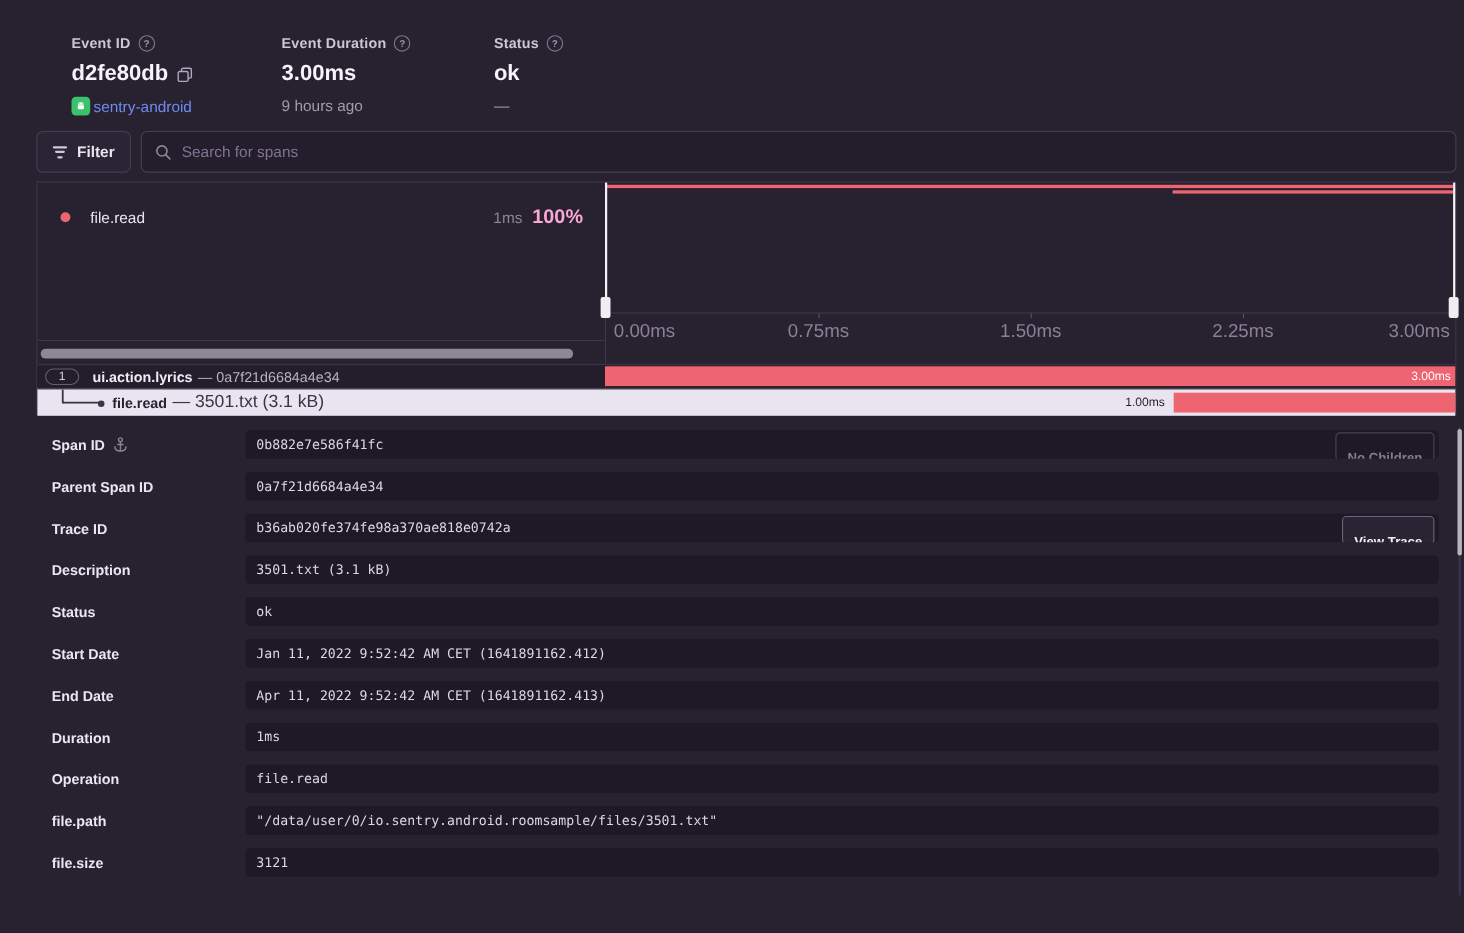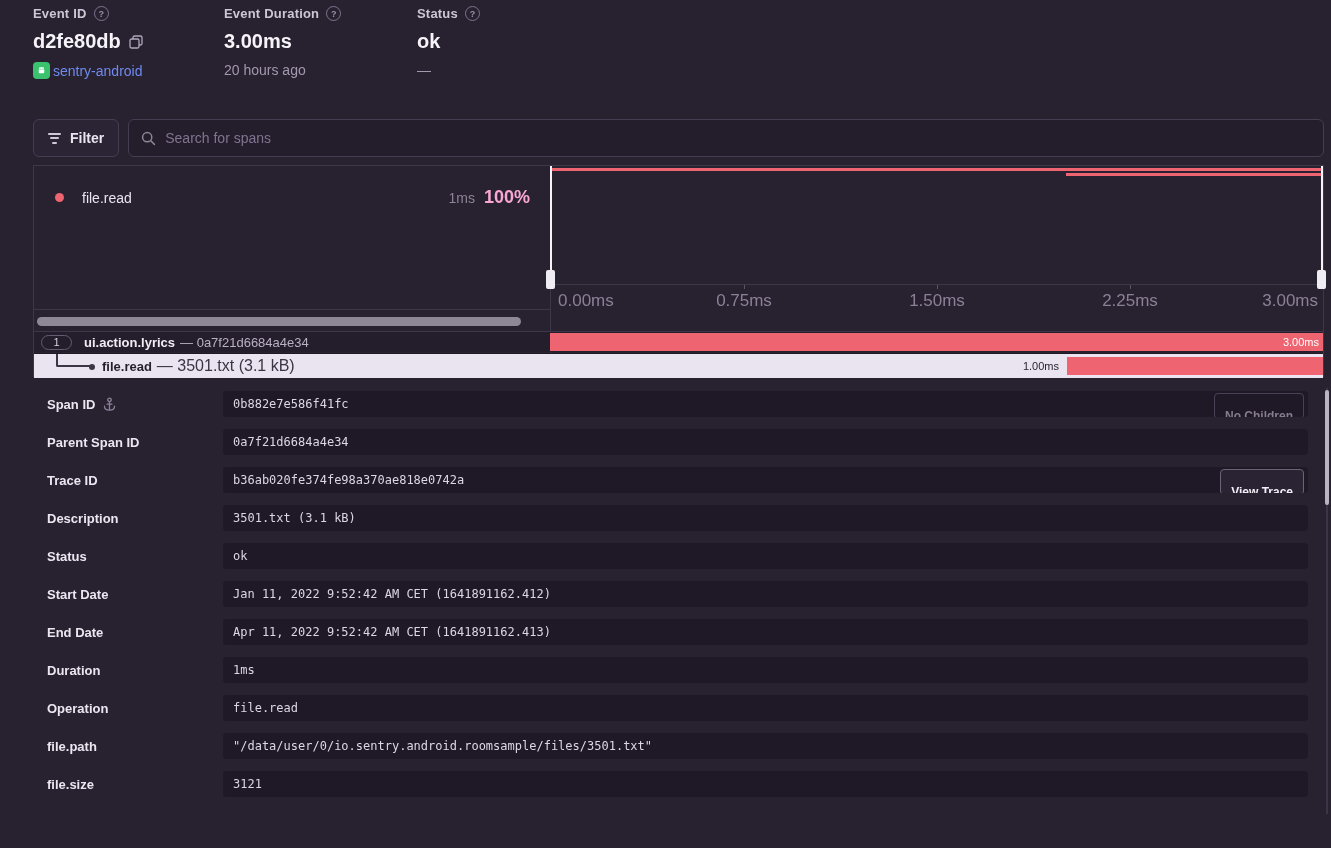--- a/index.html
+++ b/index.html
@@ -7,21 +7,21 @@
   body {
     font-family:"Liberation Sans", sans-serif;
     background:#282130;
     color:#f0ecf4;
     position:relative;
     overflow:hidden;
   }
   .mono { font-family:"DejaVu Sans Mono", monospace; }
 
   
-  .hfield { position:absolute; top:6px; }
+  .hfield { position:absolute; top:32px;margin-left:32px; }
   .hfield.f0 { left:33px; }
   .hfield.f1 { left:224px; }
   .hfield.f2 { left:417px; }
   .hlabel-row { display:flex; align-items:center; gap:7px; }
   .hlabel { font-size:13px; font-weight:bold; color:#cdc6d6; letter-spacing:.2px; }
   .help { width:15px; height:15px; border:1px solid #7e7590; border-radius:50%;
           font-size:9px; color:#9a91a8; display:flex; align-items:center; justify-content:center; font-weight:bold; }
   .hvalue-row { display:flex; align-items:center; gap:8px; margin-top:9px; }
   .hvalue { font-size:20px; font-weight:bold; color:#f6f3f9; }
   .hsub { margin-top:9px; font-size:14px; color:#a299ae; display:flex; align-items:center; gap:3px; }
@@ -156,21 +156,21 @@
 
 <div class="hfield f1">
   <div class="hlabel-row">
     <span class="hlabel">Event Duration</span>
     <span class="help">?</span>
   </div>
   <div class="hvalue-row">
       <span class="hvalue">3.00ms</span>
     </div>
   <div class="hsub">
-      <span>20 hours ago</span>
+      <span>9 hours ago</span>
     </div>
 </div>
 
 <div class="hfield f2">
   <div class="hlabel-row">
     <span class="hlabel">Status</span>
     <span class="help">?</span>
   </div>
   <div class="hvalue-row">
       <span class="hvalue">ok</span>

